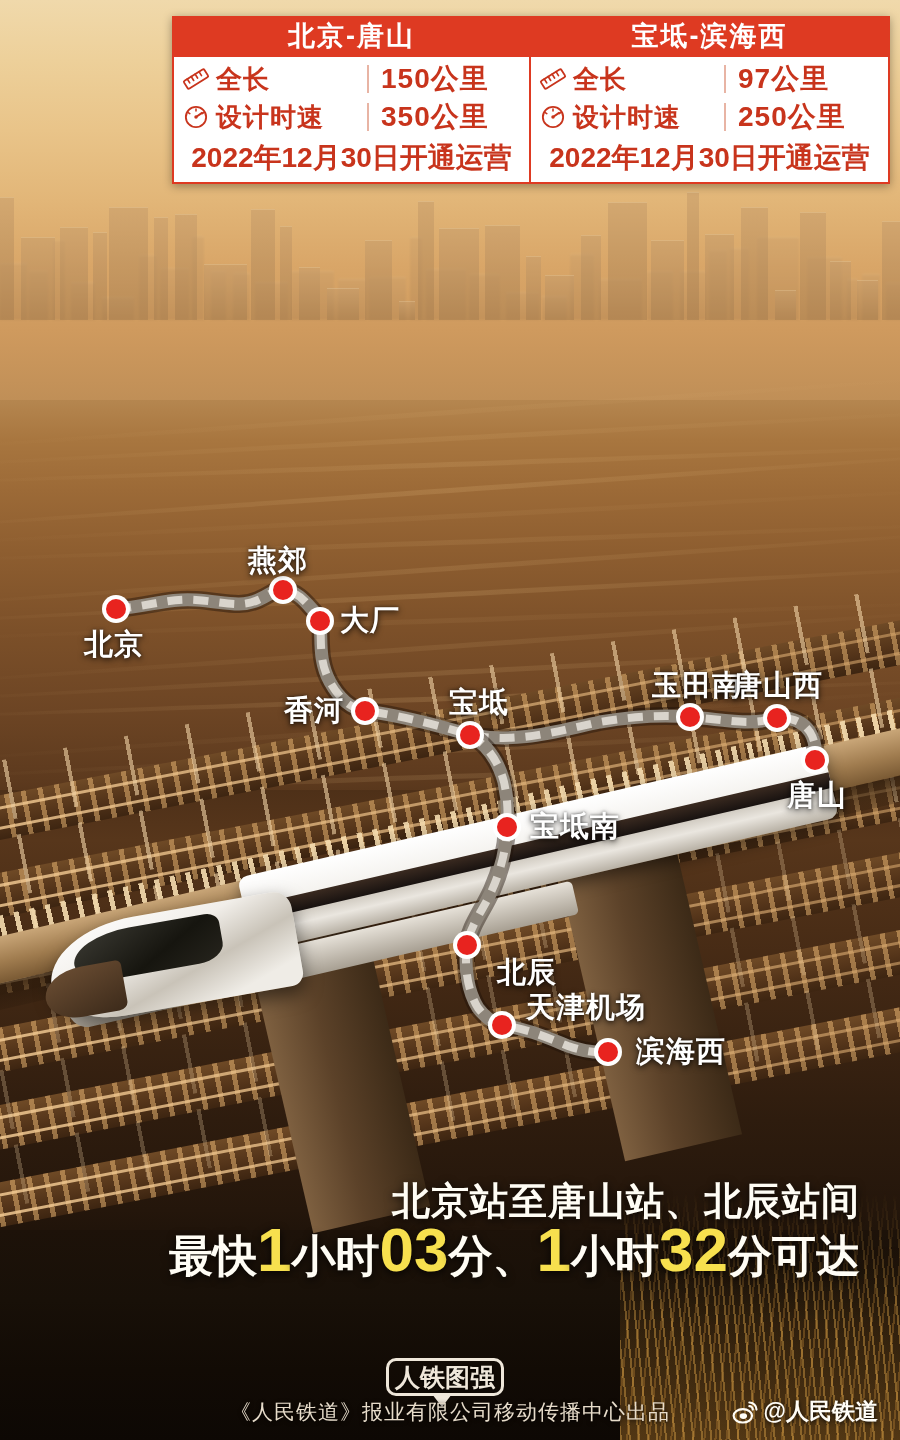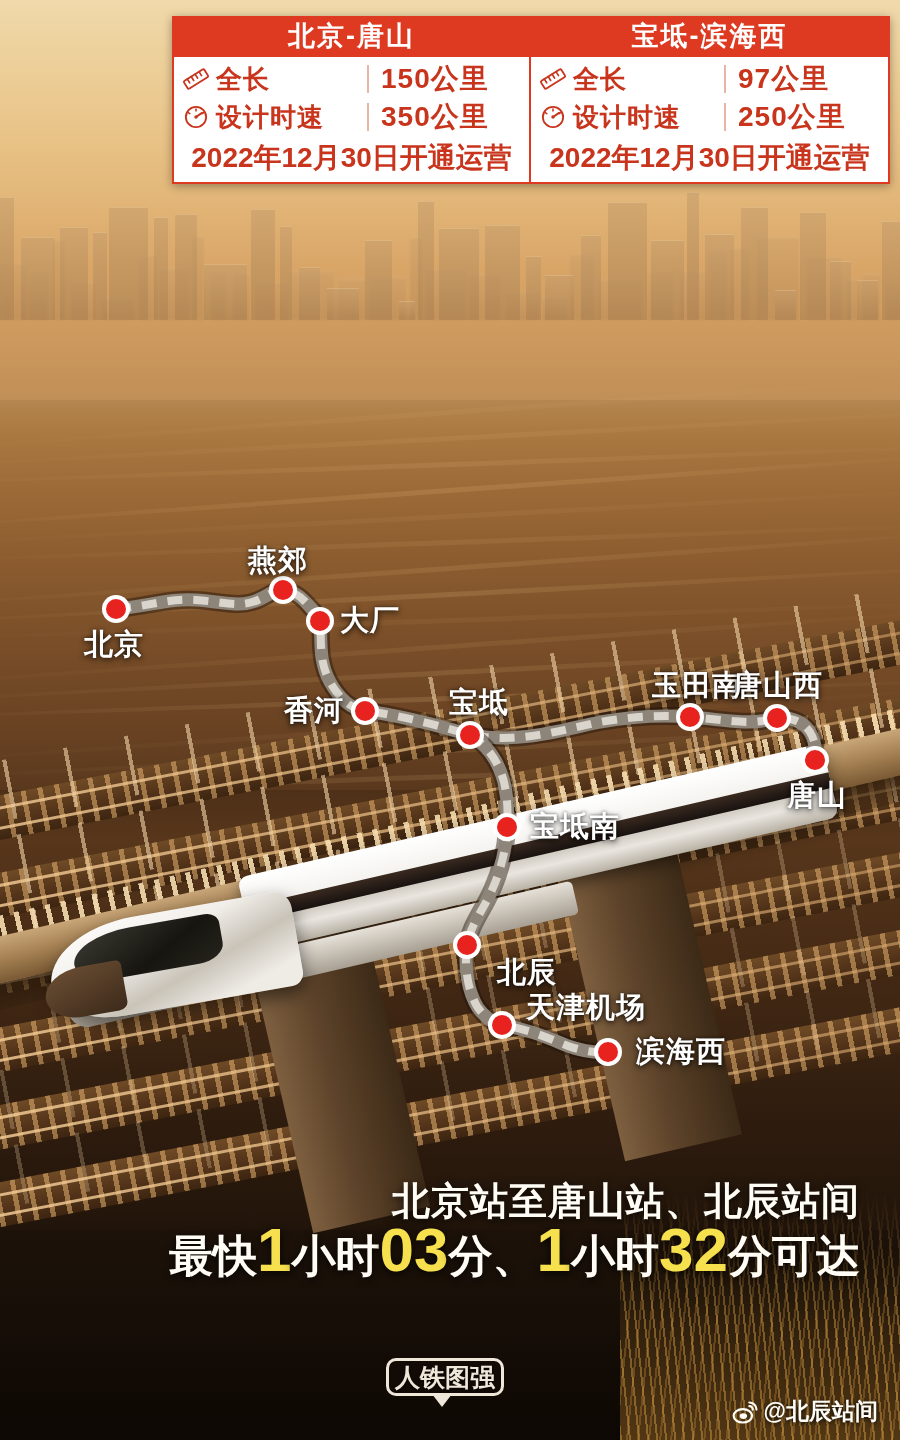--- a/index.html
+++ b/index.html
@@ -525,23 +525,24 @@
     <span class="sm">、</span>
     <span class="big">1</span>
     <span class="sm">小时</span>
     <span class="big">32</span>
     <span class="sm">分</span>
     <span class="sm">可达</span>
   </div>
 
   <div class="logo-badge">人铁图强</div>
   <div class="logo-tail"></div>
+  <div class="footer-credit">《人民铁道》报业有限公司移动传播中心出品</div>
   <div class="weibo-tag">
     <svg class="weibo-eye" viewBox="0 0 24 24">
       <ellipse cx="10" cy="15.5" rx="8.5" ry="6.2" fill="none" stroke="#fffdf7" stroke-width="2"></ellipse>
       <ellipse cx="10.5" cy="15.8" rx="3.4" ry="2.6" fill="#fffdf7"></ellipse>
       <path d="M16 3.2c3.6 0 6.6 3 6.6 6.6" fill="none" stroke="#fffdf7" stroke-width="2" stroke-linecap="round"></path>
       <path d="M16 6.6c1.8 0 3.2 1.5 3.2 3.2" fill="none" stroke="#fffdf7" stroke-width="2" stroke-linecap="round"></path>
     </svg>
-    <span>@北辰站间</span>
+    <span>@人民铁道</span>
   </div>
 
 </div>
 
 </body></html>

